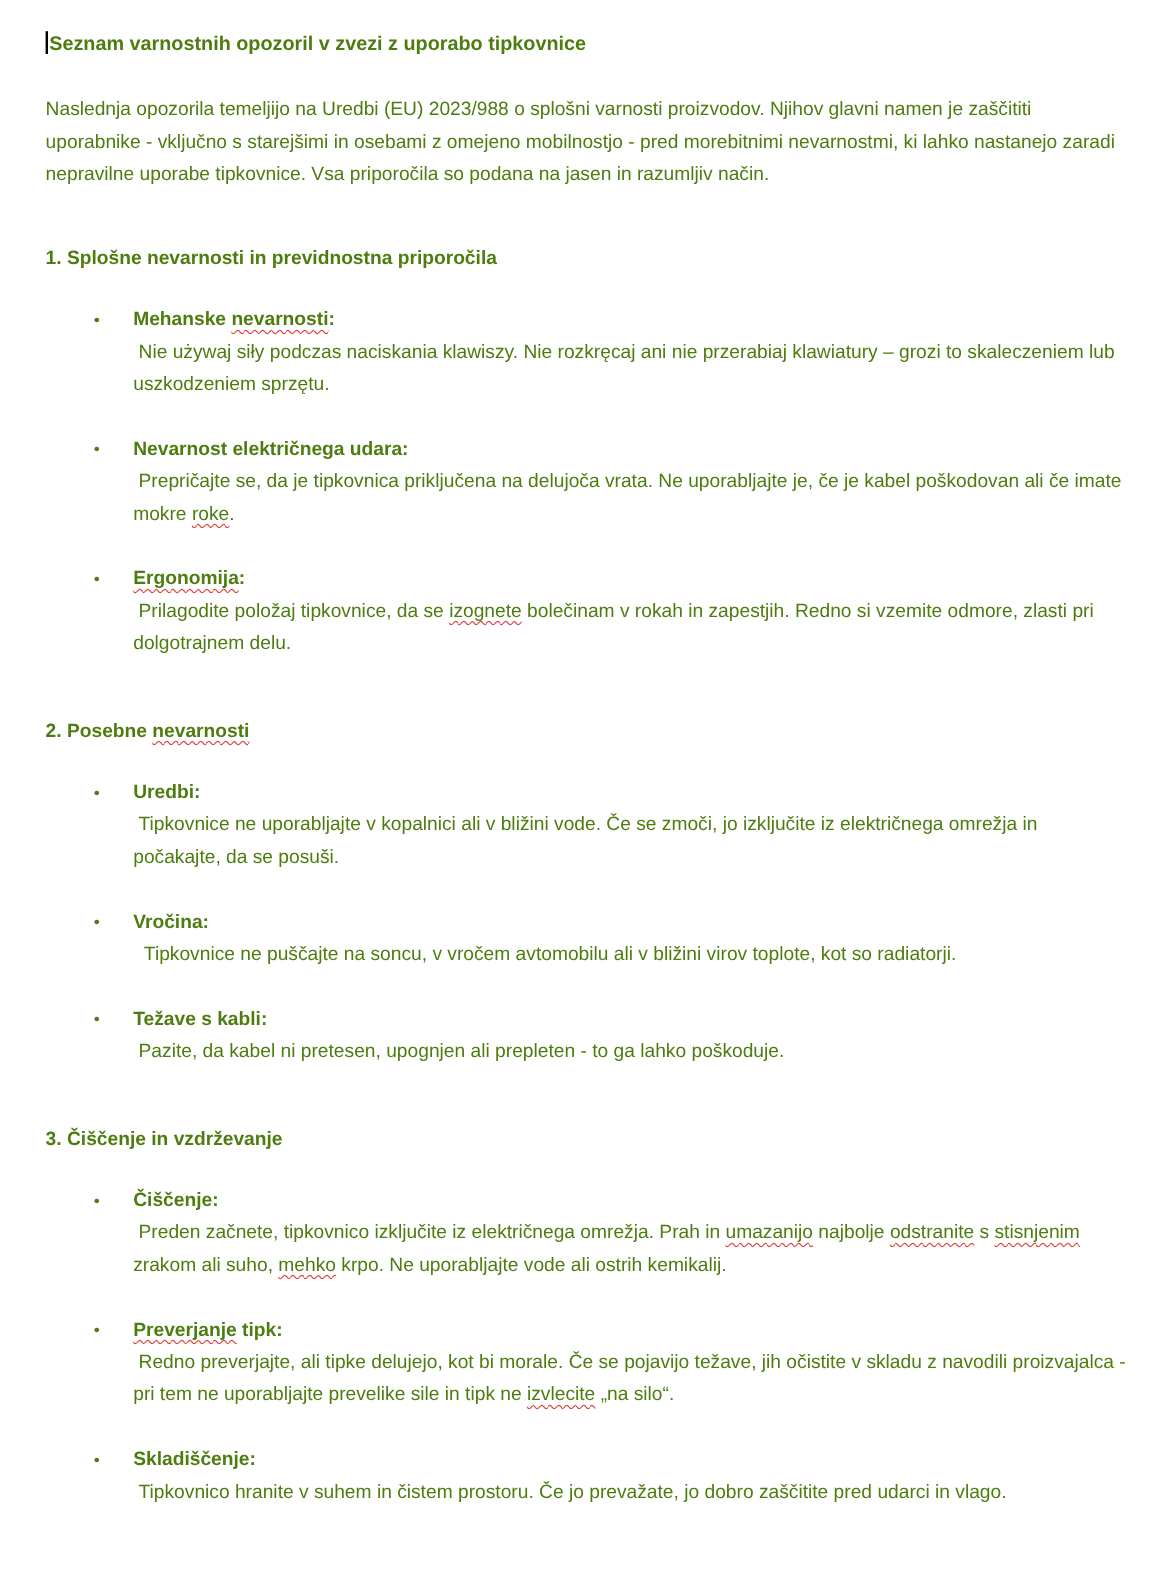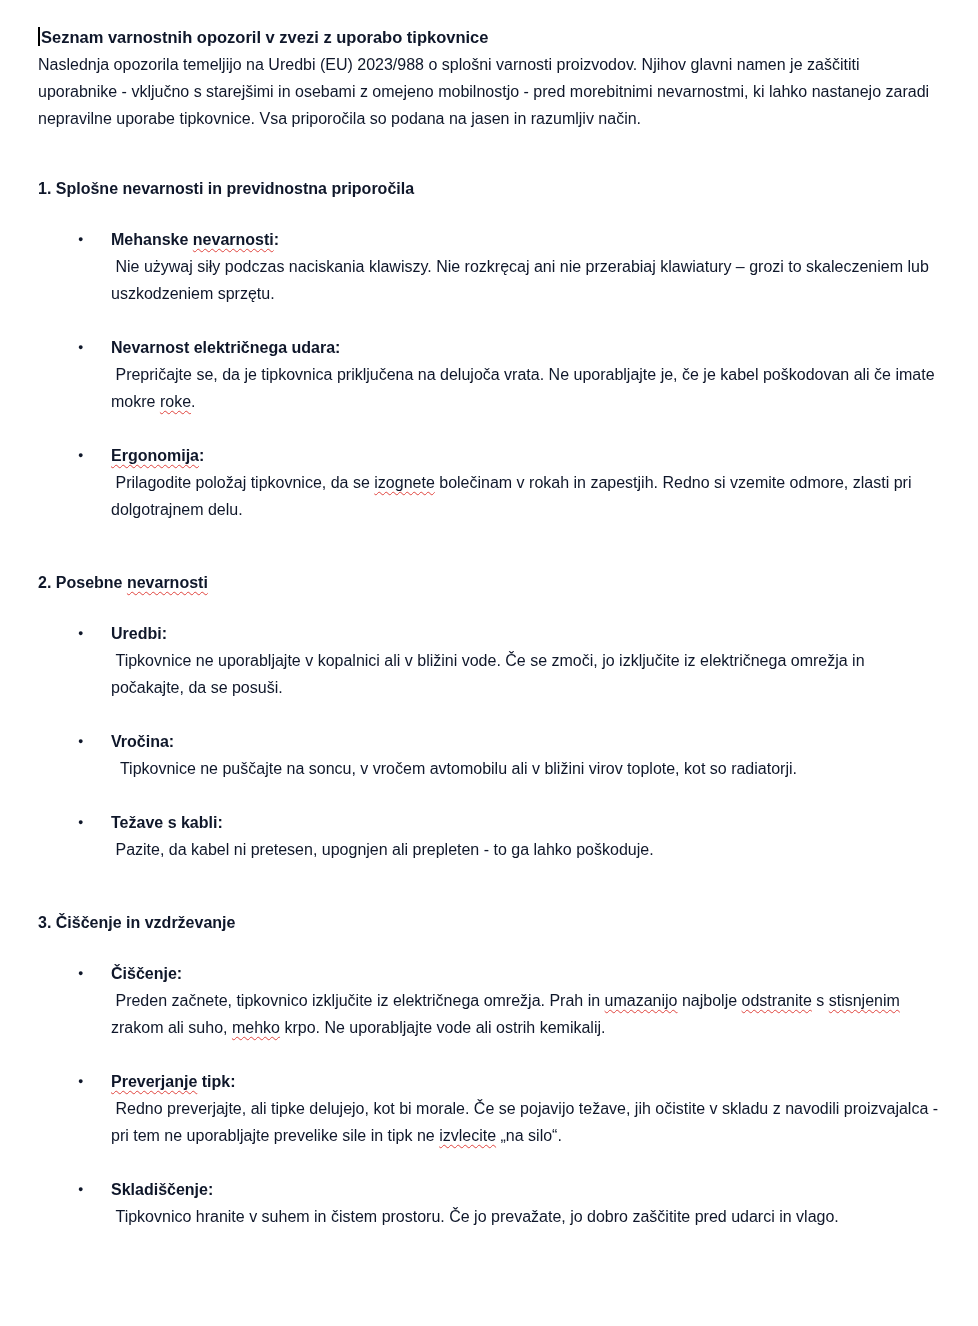--- a/index.html
+++ b/index.html
@@ -2,40 +2,40 @@
 <html><head>
 <meta charset="utf-8">
 <style>
   * { margin: 0; padding: 0; box-sizing: border-box; }
   html, body { background: #ffffff; }
   .page {
     width: 978px;
     min-height: 1326px;
     margin: 0 auto;
     background: #ffffff;
-    color: #0f172a;
+    color: #4d7c0f;
     font-family: "Liberation Sans", sans-serif;
     font-size: 16px;
     line-height: 27px;
     padding: 16px 38px 40px 38px;
   }
   .doc-title {
     font-weight: 700;
     font-size: 16.5px;
     margin-top: 8px;
   }
   .caret {
     display: inline-block;
     width: 2px;
     height: 19px;
     background: #000000;
     vertical-align: -3px;
     margin-right: 1px;
   }
-  .intro { }
+  .intro { margin-top: 27px; }
   .section-heading {
     font-weight: 700;
     margin-top: 46px;
     margin-bottom: 24px;
   }
   .section-heading.first { margin-top: 43px; }
   ul.bullet-list {
     list-style: none;
     margin-left: 40px;
   }

